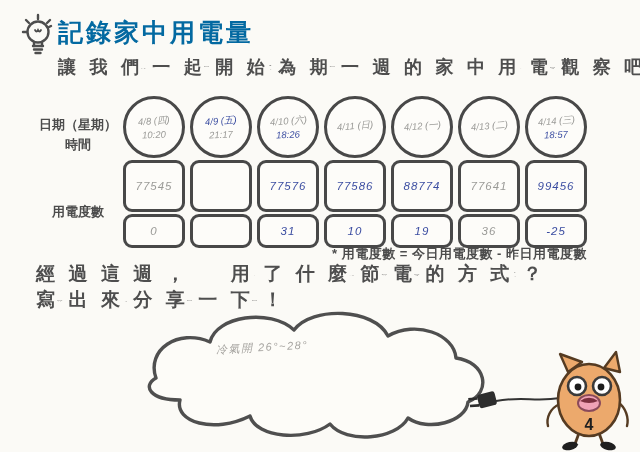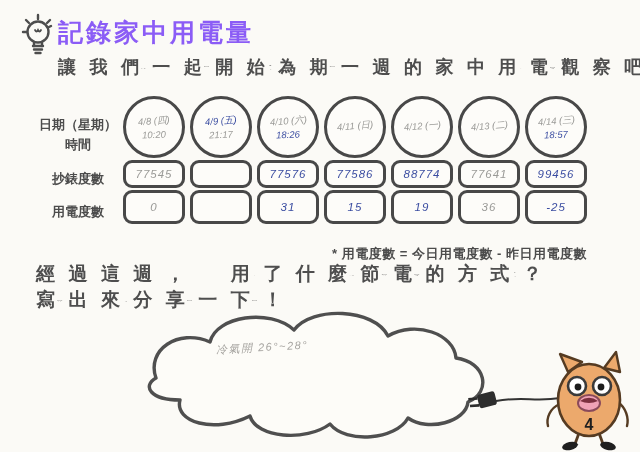--- a/index.html
+++ b/index.html
@@ -6,21 +6,21 @@
   .page{
     position:relative;width:640px;height:452px;margin:0 auto;
     background:#fbfaf6;overflow:hidden;
     font-family:"Liberation Sans","DejaVu Sans",sans-serif;
     color:#4a4a4a;
   }
   
   .bulb{position:absolute;left:18px;top:10px;}
   .title{
     position:absolute;left:58px;top:16px;
-    font-size:25px;font-weight:bold;letter-spacing:3px;color:#8b5cf6;
+    font-size:25px;font-weight:bold;letter-spacing:3px;color:#0369a1;
   }
   
   .ruby-line{position:absolute;white-space:nowrap;}
   .intro{left:58px;top:55px;}
   .q1{left:36px;top:261px;}
   .q2{left:36px;top:287px;}
   .ru{display:inline-flex;align-items:center;margin-right:1px;vertical-align:top;}
   .rc{font-size:18px;font-weight:bold;color:#4e4e4e;}
   .q1 .rc,.q2 .rc{font-size:19px;}
   .rz{
@@ -36,21 +36,21 @@
   .lab-usage{top:202px;}
   
   .columns{position:absolute;left:123px;top:96px;display:flex;gap:5px;}
   .col{width:62px;display:flex;flex-direction:column;gap:2px;align-items:center;}
   .circle{
     width:62px;height:62px;border:3px solid #484848;border-radius:50%;
     box-sizing:border-box;background:#fdfcf9;
     display:flex;flex-direction:column;align-items:center;justify-content:center;
   }
   .box{
-    width:62px;height:28px;border:3px solid #484848;border-radius:9px;
+    width:62px;height:52px;border:3px solid #484848;border-radius:9px;
     box-sizing:border-box;background:#fdfcf9;
     display:flex;align-items:center;justify-content:center;
   }
   .box.u{height:34px;}
   .hand{font-style:italic;}
   .date{font-size:9.5px;transform:rotate(-5deg);white-space:nowrap;}
   .time{font-size:9.5px;margin-top:1px;transform:rotate(-3deg);}
   .val{font-size:11.5px;letter-spacing:1px;}
   .pencil{color:#9a9a97;}
   .blue{color:#3b4da1;}
@@ -178,21 +178,20 @@
         <span class="rc">吧</span>
       </span>
 
   
 </div>
 
   <div class="lab lab-date">
     <span>日期（星期）</span><br>
     <span>時間</span>
   </div>
-  <div class="lab lab-meter">抄錶度數</div>
   <div class="lab lab-usage">用電度數</div>
 
   <div class="columns">
   <div class="col">
     <div class="circle">
       <span class="hand date pencil">4/8 (四)</span>
       <span class="hand time pencil">10:20</span>
     </div>
     <div class="box m">
       <span class="hand val pencil">77545</span>
@@ -230,21 +229,21 @@
 
   <div class="col">
     <div class="circle">
       <span class="hand date pencil">4/11 (日)</span>
       <span class="hand time pencil"></span>
     </div>
     <div class="box m">
       <span class="hand val blue">77586</span>
     </div>
     <div class="box u">
-      <span class="hand val blue">15</span>
+      <span class="hand val blue">10</span>
     </div>
   </div>
 
   <div class="col">
     <div class="circle">
       <span class="hand date pencil">4/12 (一)</span>
       <span class="hand time pencil"></span>
     </div>
     <div class="box m">
       <span class="hand val blue">88774</span>

